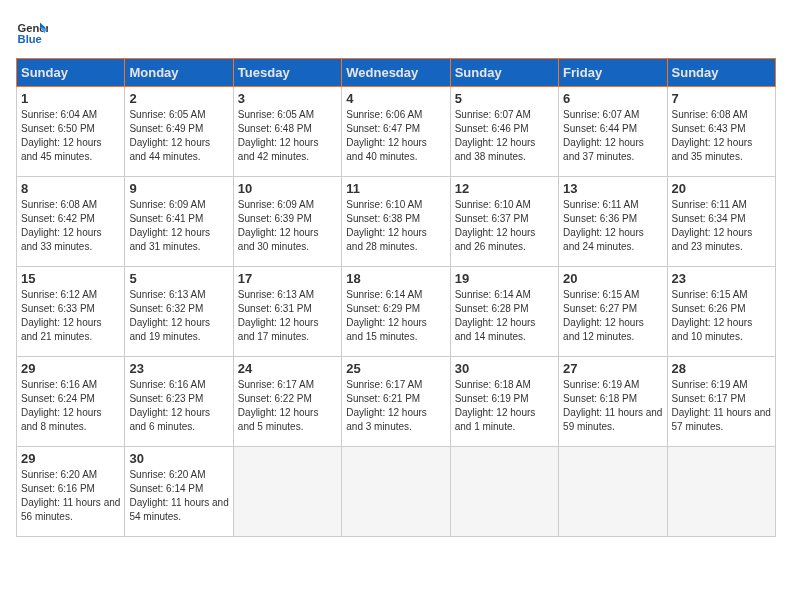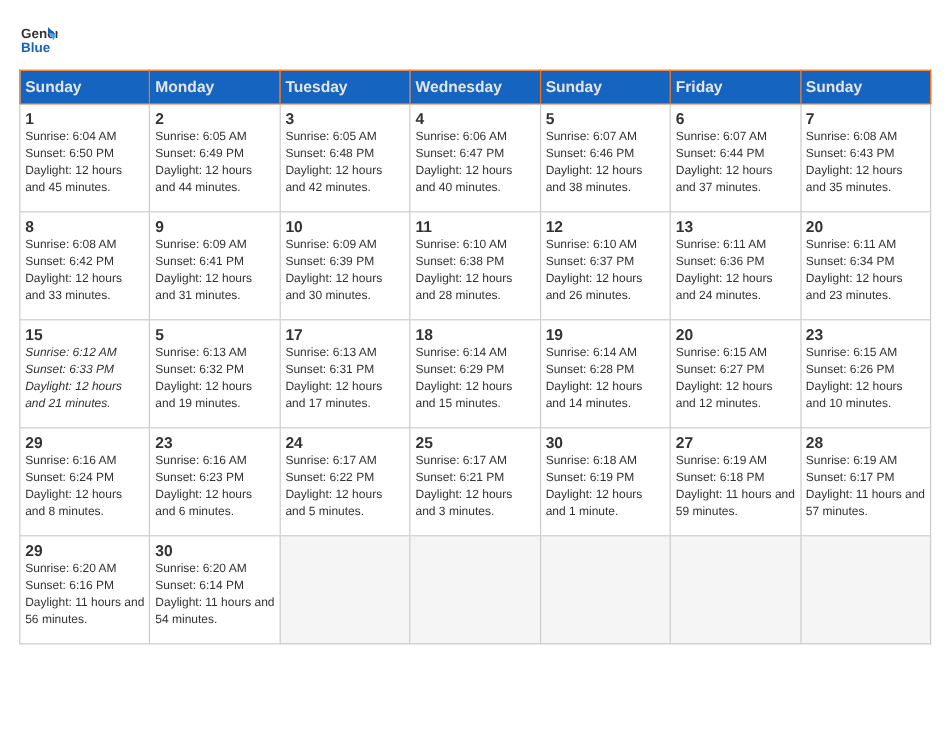--- a/index.html
+++ b/index.html
@@ -192,21 +192,21 @@
         <td>
           <div class="day-num">20</div>
           <div class="day-info" style="white-space: pre-line;">Sunrise: 6:11 AM
 Sunset: 6:34 PM
 Daylight: 12 hours and 23 minutes.</div>
         </td>
       </tr>
       <tr>
         <td>
           <div class="day-num">15</div>
-          <div class="day-info" style="white-space: pre-line; font-style: italic;">Sunrise: 6:12 AM
+          <div class="day-info" style="white-space: pre-line;">Sunrise: 6:12 AM
 Sunset: 6:33 PM
 Daylight: 12 hours and 21 minutes.</div>
         </td>
         <td>
           <div class="day-num">5</div>
           <div class="day-info" style="white-space: pre-line;">Sunrise: 6:13 AM
 Sunset: 6:32 PM
 Daylight: 12 hours and 19 minutes.</div>
         </td>
         <td>

